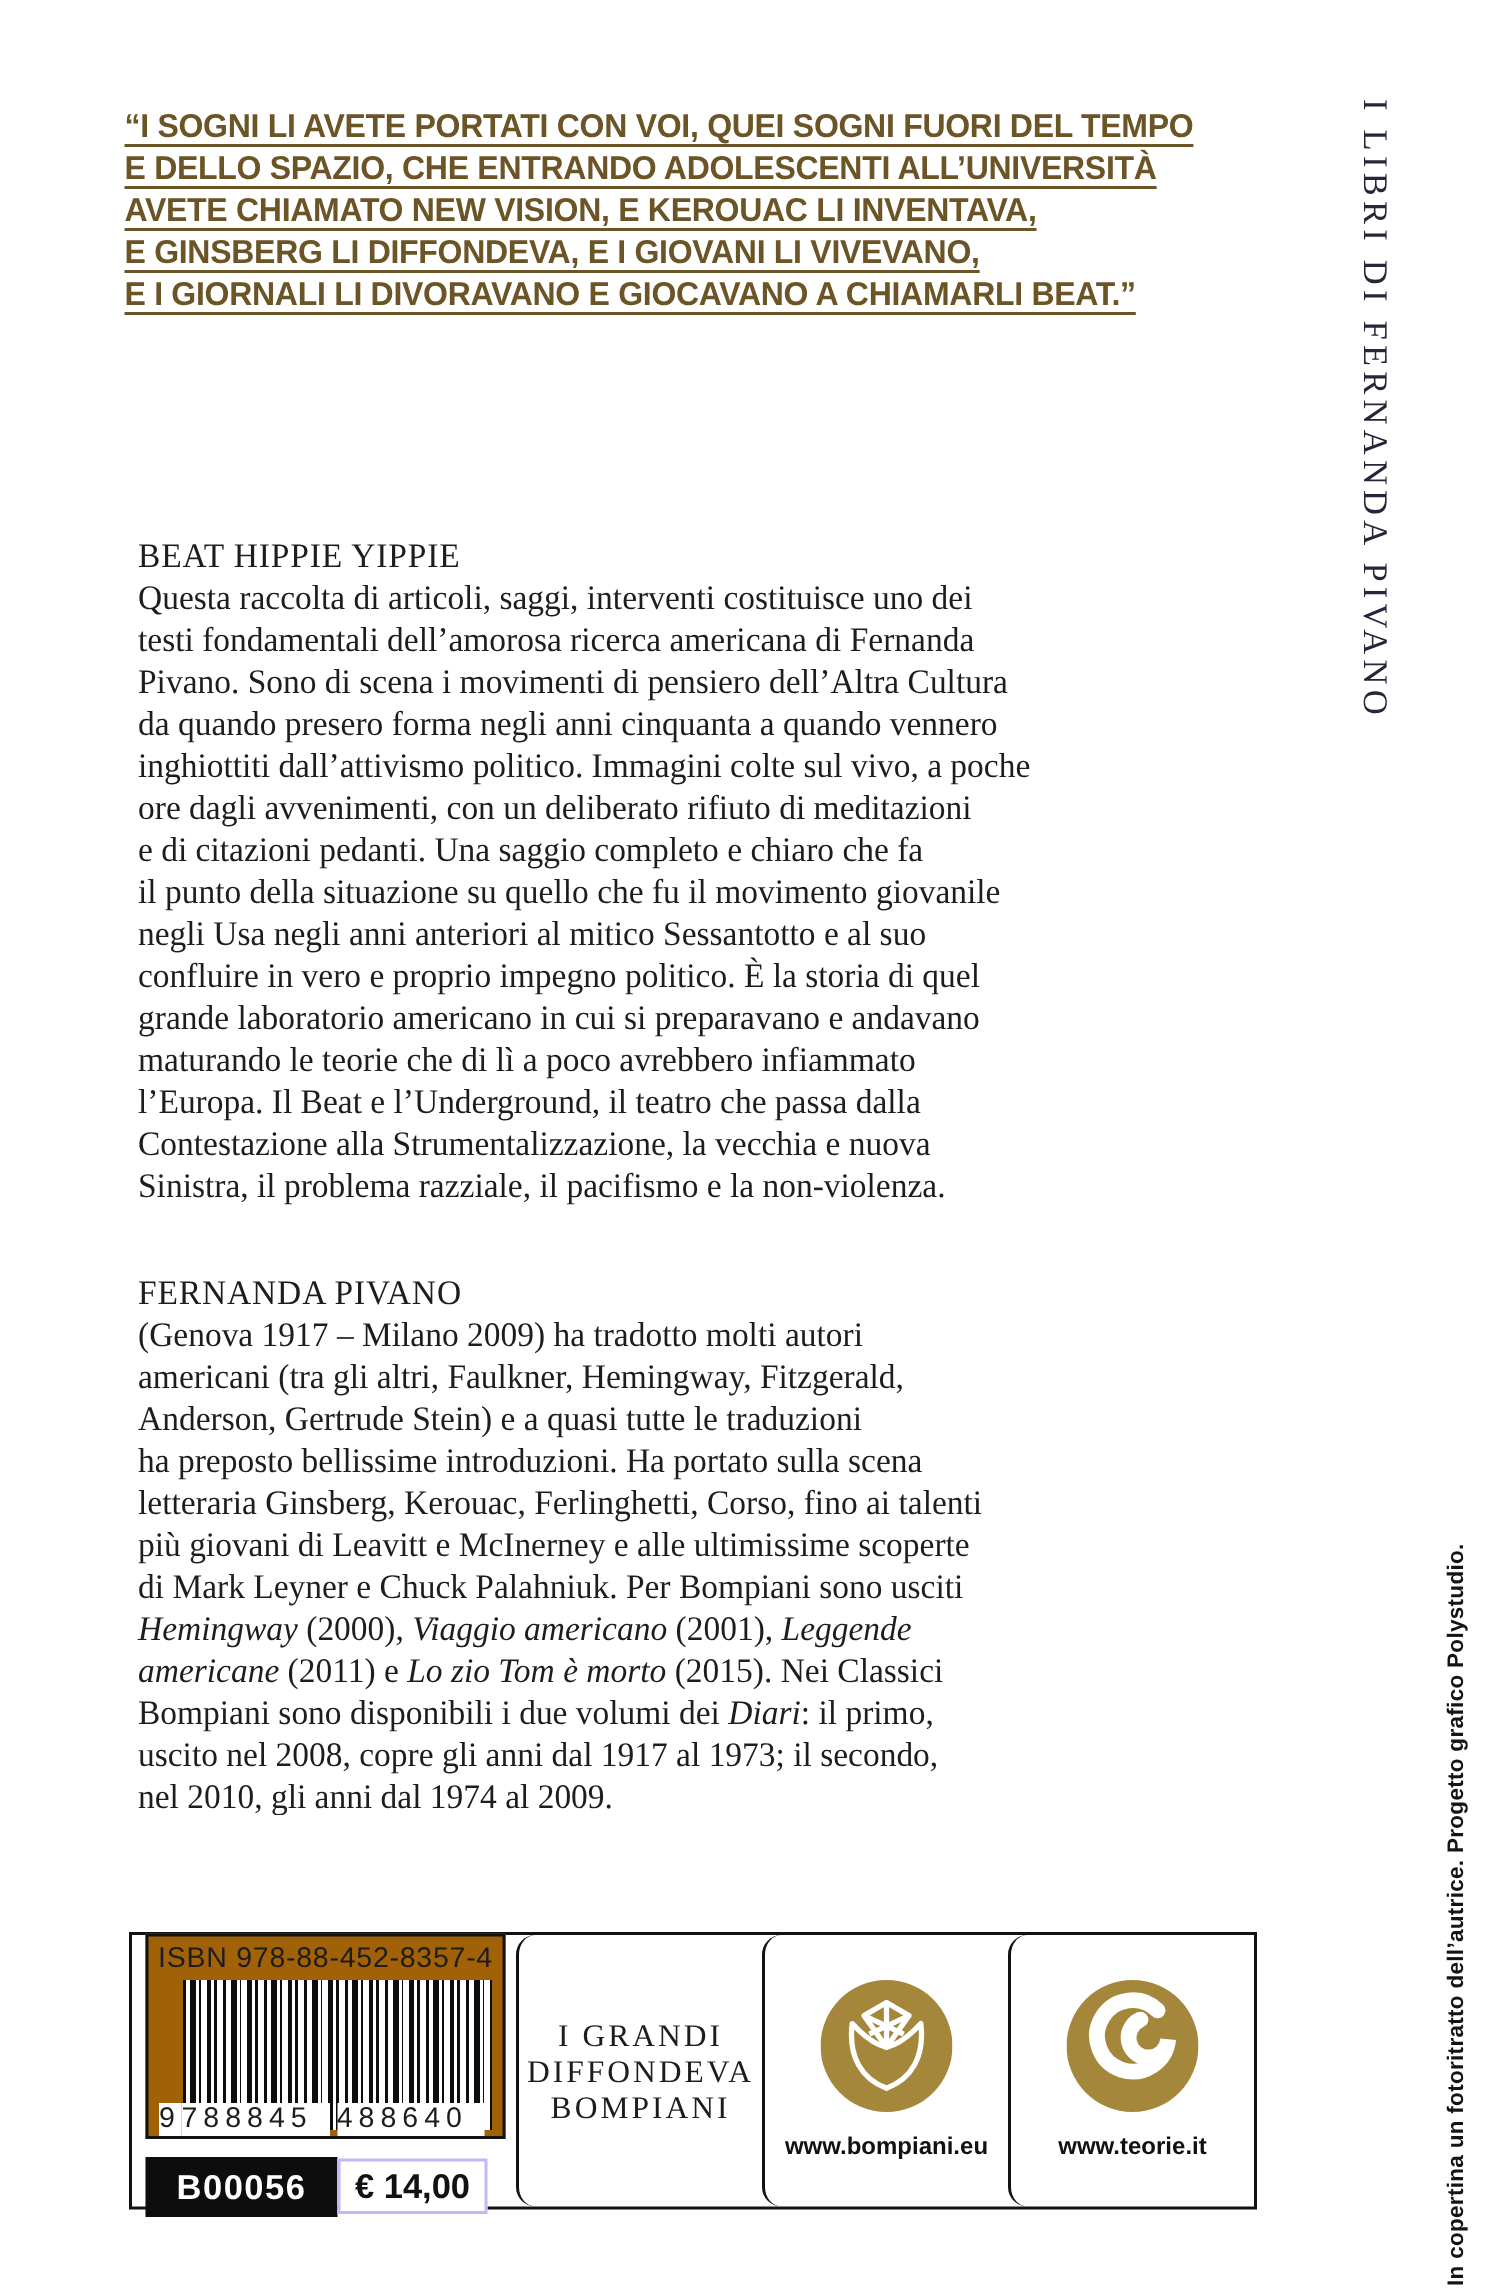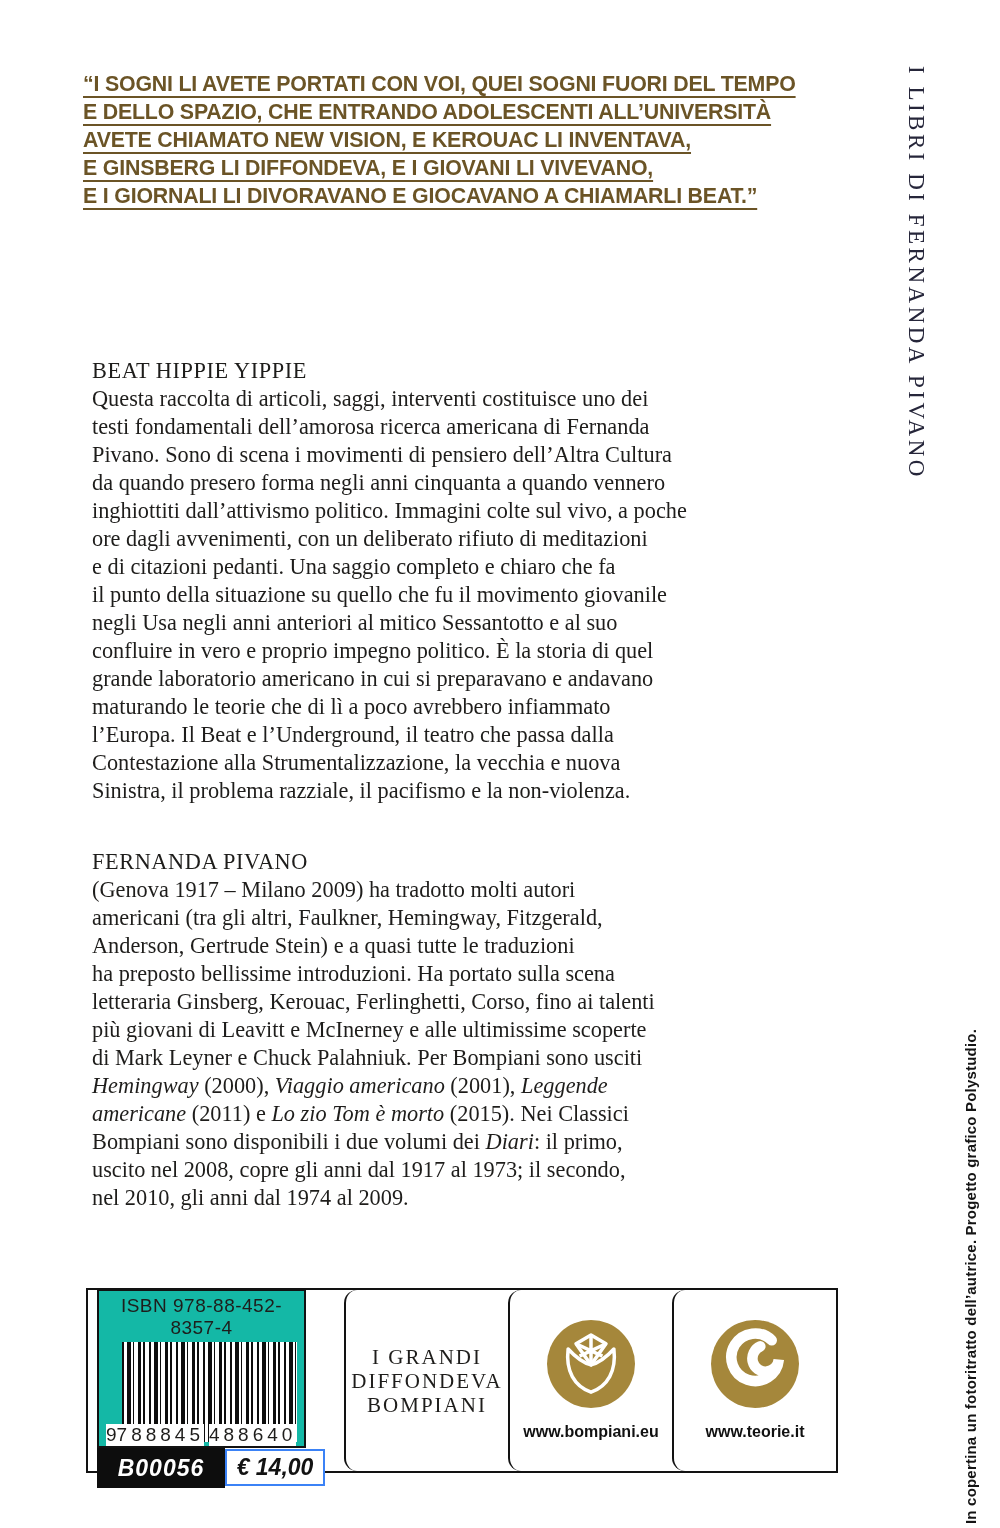--- a/index.html
+++ b/index.html
@@ -45,23 +45,23 @@
     border:2px solid #121212;
     box-sizing:border-box;
     background:#fff;
   }
   .cell { box-sizing:border-box; position:relative; }
   .cell + .cell { border-left:2px solid #121212;border-radius:13px; }
   .cell-isbn { width:256px; }
   .cell-imprint, .cell-logo { flex:1; display:flex; flex-direction:column; align-items:center; justify-content:center; }
 
   .barcode-box {
-    margin:-1px 0 0 9px; width:209px;
+    margin:-1px 0 0 9px; width:240px;
     border:2px solid #121212; box-sizing:border-box;
-    background:#14b8a6; padding:3px 6px 0;
+    background:#a16207; padding:3px 6px 0;
   }
   .isbn-line {
     font-family:"Liberation Sans", sans-serif;
     font-size:19px; text-align:center; letter-spacing:0.5px;
     padding:1px 0 3px;
   }
   .barcode { position:relative; margin:0 1px 0 1px; height:104px; }
   .bars {
     position:absolute; left:16px; right:0; top:0; height:100px;
     background:repeating-linear-gradient(90deg,
@@ -71,35 +71,35 @@
       #0d0d0d 16px 19px, #fff 19px 21px,
       #0d0d0d 21px 23px, #fff 23px 27px);
   }
   .digits-row {
     position:absolute; left:0; right:0; bottom:0; height:22px;
     display:flex; align-items:flex-end;
     font-family:"Liberation Sans", sans-serif; font-size:19px;
   }
   .digits-row .d9 { width:15px; background:#fff; }
   .digits-row .grp {
-    flex:1; background:#fff; text-align:right;
+    flex:1; background:#fff; text-align:left;
     letter-spacing:4px; margin-right:5px;
   }
   .digits-row .grp:first-of-type { margin-left:5px; }
 
-  .price-row { display:flex; margin-left:9px; margin-top:0;font-style:italic; }
+  .price-row { display:flex; margin-left:9px; margin-top:12px; }
   .code-box {
     width:128px; height:40px; background:#0d0d0d; color:#fff;
     font-family:"Liberation Sans", sans-serif; font-weight:bold;
     font-size:23px; letter-spacing:1px;
     display:flex; align-items:center; justify-content:center;
   }
   .price-box {
     width:100px; height:37px; margin-top:1px;
-    border:2px solid #3b82f6; box-sizing:border-box;
+    border:2px solid #c4b5fd; box-sizing:border-box;
     font-family:"Liberation Sans", sans-serif; font-weight:bold; font-size:23px;
     display:flex; align-items:center; justify-content:center;
     background:#fff; color:#121212;
   }
 
   .imprint { text-align:center; font-size:21px; line-height:24px; letter-spacing:2px; color:#1e1d1b; }
 
   .logo-svg { width:88px; height:88px; display:block; margin-top:0; }
   .logo-url {
     margin-top:15px;

